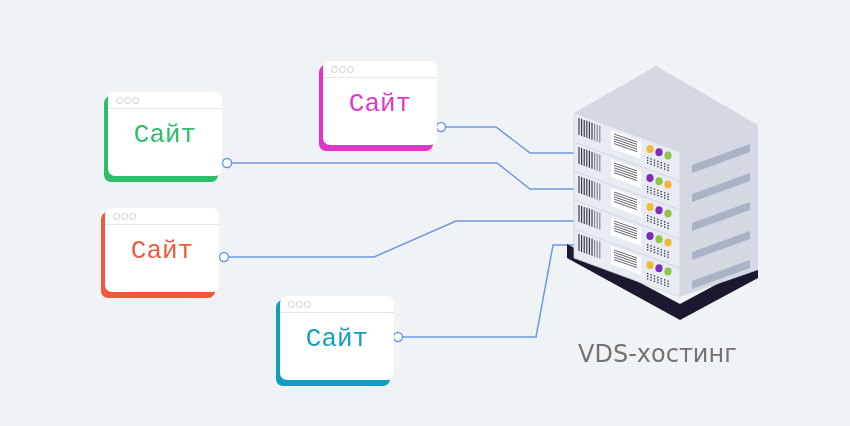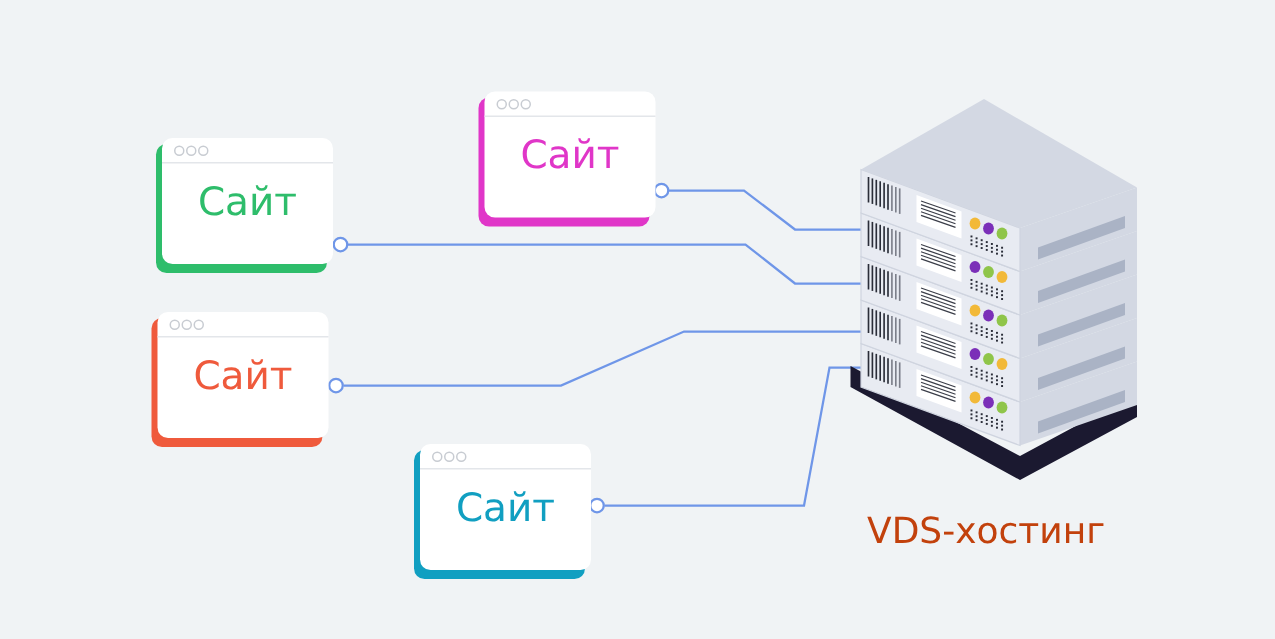--- a/index.html
+++ b/index.html
@@ -2,23 +2,23 @@
 <html><head>
 <meta charset="utf-8">
 <style>
   html,body{margin:0;padding:0;}
   body{width:850px;height:426px;background:#f0f3f5;position:relative;overflow:hidden;font-family:"DejaVu Sans",sans-serif;}
   .win{position:absolute;width:118px;height:86px;border-radius:8px;}
   .win .shadow{position:absolute;left:0;top:4px;width:114px;height:86px;border-radius:7px;}
   .win .face{position:absolute;left:4px;top:0;width:114px;height:84px;background:#fff;border-radius:7px;}
   .win .bar{position:absolute;left:0;top:0;right:0;height:16px;border-bottom:1px solid #e3e6ea;}
   .dot{position:absolute;top:5px;width:5px;height:5px;border:1px solid #c8ccd2;border-radius:50%;}
-  .win .label{position:absolute;left:0;right:0;top:28px;text-align:center;font-size:26px;}
+  .win .label{position:absolute;left:0;right:0;top:28px;text-align:center;font-size:26px;font-family:Liberation Mono, monospace;}
   svg.lines{position:absolute;left:0;top:0;}
-  .caption{position:absolute;left:578px;top:340px;font-size:24px;color:#c2410c;}
+  .caption{position:absolute;left:578px;top:340px;font-size:24px;color:#737373;}
 </style>
 </head>
 <body>
 
 <svg class="lines" width="850" height="426">
   <g fill="none" stroke="#6f96e8" stroke-width="1.5">
     <polyline points="446,127 496,127 530,153 575,153"></polyline>
     <polyline points="232,163 497,163 530,189 575,189"></polyline>
     <polyline points="229,257 374,257 456,221 575,221"></polyline>
     <polyline points="403,337 536,337 553,245 575,245"></polyline>

